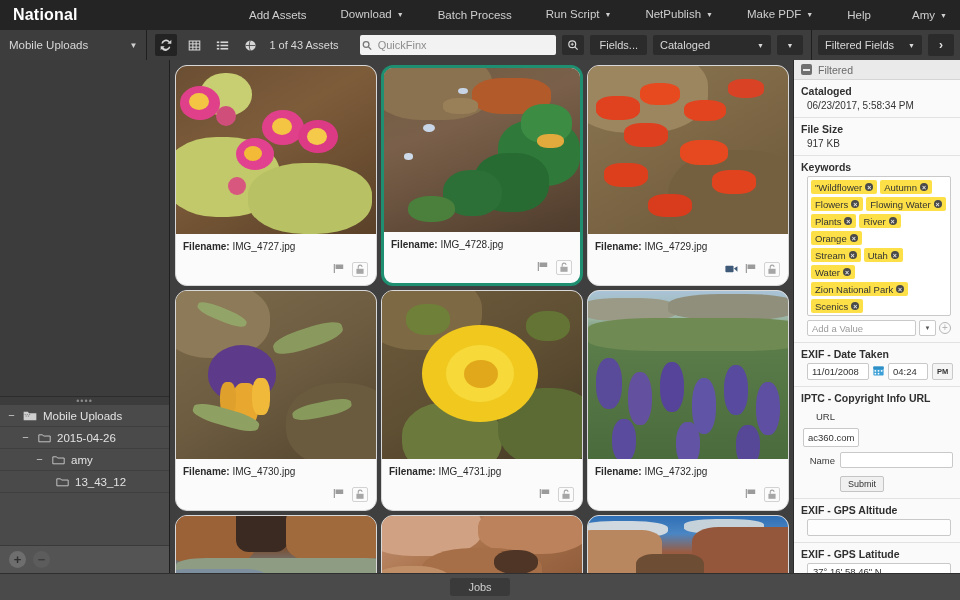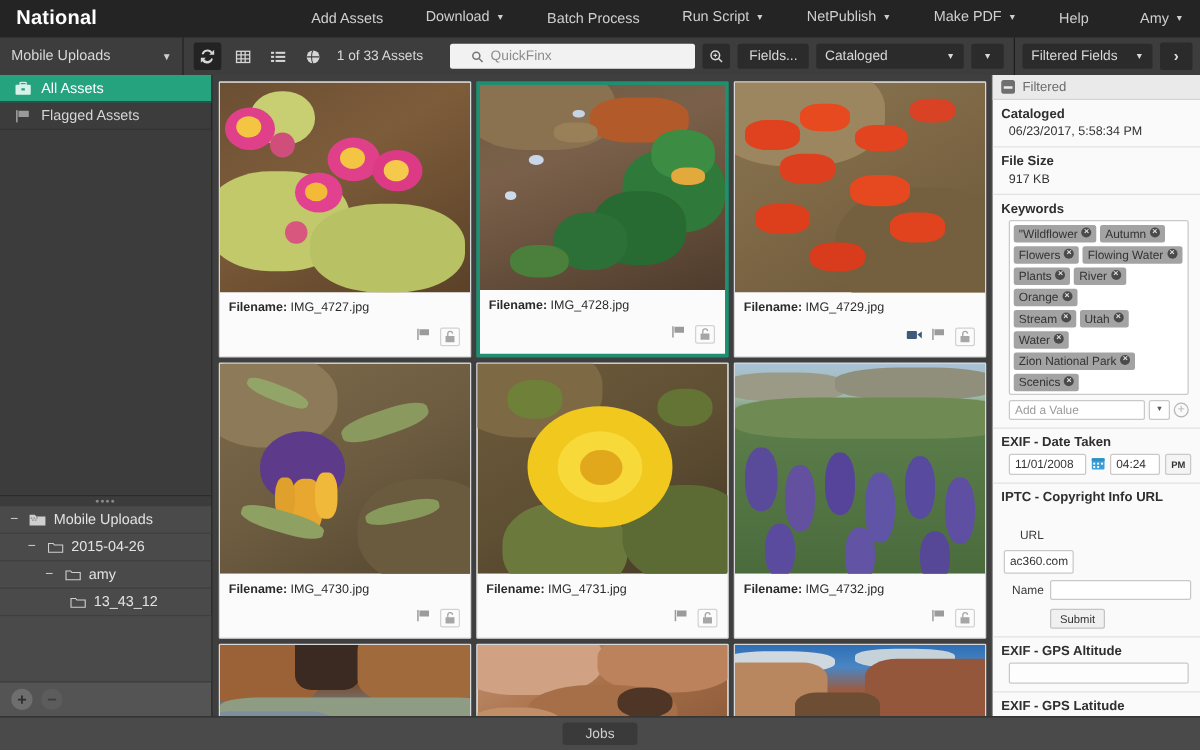--- a/index.html
+++ b/index.html
@@ -48,21 +48,21 @@
   .icon-btn {
     width: 22px; height: 22px; display:flex; align-items:center; justify-content:center;
     border-radius: 2px; color:#d6d6d6;
   }
   .icon-btn.active { background:#232323; }
   .asset-count { color:#d8d8d8; font-size:11px; margin-left:2px; white-space:nowrap; }
 
   .search-wrap { margin-left: 16px; display:flex; align-items:center; gap:6px; }
   .search-box {
     width: 196px; height: 20px; background:#f2f2f2; border-radius:2px;
-    display:flex; align-items:center; padding: 0 17px; gap:5px;
+    display:flex; align-items:center; padding: 0 2px; gap:5px;
   }
   .search-box input {
     border:none; outline:none; background:transparent; font-size:11px;
     color:#555; font-family:"Liberation Sans", sans-serif; width:100%;
   }
   .search-box input::placeholder { color:#8d8d8d; }
   .search-go {
     width:22px;height:20px;background:#2b2b2b;border-radius:2px;
     display:flex;align-items:center;justify-content:center;color:#d8d8d8;
   }
@@ -130,21 +130,21 @@
   }
   .round-btn.dim { background:#5c5c5c; color:#3c3c3c; }
 
   
   .gridpane {
     flex:1; background:#3f3f3f; padding:5px 4px 0 5px; overflow:hidden; position:relative;
     min-width:0;
   }
   .grid { display:flex; flex-wrap:wrap; gap:4px; }
   .card {
-    width: 202px; background:#fbfbfb; border:1px solid #d8d8d8; border-radius:1px;
+    width: 202px; background:#fbfbfb; border:1px solid #d8d8d8; border-radius:12px;
     display:flex; flex-direction:column; overflow:hidden;
   }
   .card.selected { border:3px solid #1e8f70; }
   .card .thumb { width:100%; height:168px; overflow:hidden; position:relative; }
   .card.selected .thumb { height:164px; }
   .card .meta { padding:7px 7px 4px 7px; }
   .card .fname { font-size:10px; color:#2a2a2a; white-space:nowrap; }
   .card .fname b { font-weight:bold; }
   .card .fname span { font-family:"Liberation Sans", sans-serif; }
   .card .icons {
@@ -178,22 +178,22 @@
   .insp-body { flex:1; overflow:hidden; }
   .field { border-bottom:1px solid #e2e2e2; padding:5px 7px 6px 7px; }
   .field-label { font-size:10.5px; font-weight:bold; color:#2f2f2f; margin-bottom:3px; }
   .field-value { font-size:10px; color:#333; padding-left:6px; }
   .kw-box {
     border:1px solid #c9c9c9; background:#fff; border-radius:2px; padding:3px 3px 2px 3px;
     margin: 1px 2px 0 6px;
   }
   .kw-row { display:flex; flex-wrap:wrap; gap:3px; margin-bottom:3px; }
   .tag {
-    background:#a3a3a3; border-radius:2px; font-size:9.5px; color:#333;
-    padding:1.5px 4px; display:flex; align-items:flex-start; gap:3px; white-space:nowrap;
+    background:#fde047; border-radius:2px; font-size:9.5px; color:#333;
+    padding:1.5px 4px; display:flex; align-items:center; gap:3px; white-space:nowrap;
   }
   .tag .x {
     width:8px;height:8px;border-radius:50%;background:#4a4a4a;color:#e6e6e6;
     font-size:7px; display:flex;align-items:center;justify-content:center; line-height:1;
     font-weight:bold;
   }
   .addrow { display:flex; align-items:center; gap:3px; margin:4px 2px 0 6px; }
   .addrow .inp {
     flex:1; height:16px; border:1px solid #c9c9c9; background:#fff; border-radius:2px;
     font-size:9.5px; color:#9a9a9a; display:flex; align-items:center; padding-left:4px;
@@ -299,21 +299,21 @@
             <rect x="5.5" y="11" width="9.5" height="2"></rect>
           </svg>
       </div>
       <div class="icon-btn">
         <svg width="13" height="13" viewBox="0 0 16 16" fill="currentColor">
             <circle cx="8" cy="8" r="6.3"></circle>
             <path d="M8 1.7c-2 2-2 10.6 0 12.6" stroke="#3d3d3d" stroke-width="1" fill="none"></path>
             <path d="M1.9 8h12.2" stroke="#3d3d3d" stroke-width="1"></path>
           </svg>
       </div>
-      <div class="asset-count">1 of 33 Assets</div>
+      <div class="asset-count">1 of 43 Assets</div>
 
       <div class="search-wrap">
         <div class="search-box">
           <svg width="11" height="11" viewBox="0 0 16 16" fill="none" stroke="#777" stroke-width="2">
               <circle cx="6.5" cy="6.5" r="4.5"></circle>
               <line x1="10" y1="10" x2="14.5" y2="14.5"></line>
             </svg>
           <input type="text" placeholder="QuickFinx" style="">
         </div>
         <div class="search-go">
@@ -338,41 +338,20 @@
         <span>Filtered Fields</span>
         <span class="caret">▼</span>
       </div>
       <div class="tb-right-arrow">›</div>
     </div>
   </div>
 
   <div class="body-row">
 
     <div class="sidebar">
-      <div class="collections">
-        <div class="coll-item selected">
-          <span class="ic">
-            <svg width="13" height="12" viewBox="0 0 16 14" fill="#d9f2e9">
-                <rect x="0.5" y="3" width="15" height="10" rx="1"></rect>
-                <rect x="5" y="0.8" width="6" height="2.4" rx="0.7" fill="none" stroke="#d9f2e9" stroke-width="1.3"></rect>
-                <rect x="6.3" y="6.5" width="3.4" height="2.2" fill="#25a37f"></rect>
-              </svg>
-          </span>
-          <span>All Assets</span>
-        </div>
-        <div class="coll-item">
-          <span class="ic">
-            <svg width="13" height="12" viewBox="0 0 16 14" fill="#9a9a9a">
-                <rect x="1" y="1" width="1.6" height="12"></rect>
-                <path d="M3.4 1.6h10.2v6.2H3.4z"></path>
-              </svg>
-          </span>
-          <span>Flagged Assets</span>
-        </div>
-      </div>
       <div class="sidebar-spacer"></div>
 
       <div class="tree-splitter">
         <span class="grip">••••</span>
       </div>
 
       <div class="tree">
         <div class="tree-row" style="padding-left:6px">
           <span class="twisty">−</span>
           <span class="folder">
@@ -769,21 +748,21 @@
                   <rect x="2" y="10" width="2" height="2" fill="#fff"></rect>
                   <rect x="6" y="10" width="2" height="2" fill="#fff"></rect>
                 </svg>
             </span>
             <div class="date-inp time-inp">04:24</div>
             <div class="ampm">PM</div>
           </div>
         </div>
 
         <div class="field">
-          <div class="field-label" style="margin-bottom:17px">IPTC - Copyright Info URL</div>
+          <div class="field-label" style="margin-bottom:5px">IPTC - Copyright Info URL</div>
           <div class="url-row">
             <div class="lbl">URL</div>
             <div class="url-area">ac360.com</div>
           </div>
           <div class="name-row">
             <div class="lbl">Name</div>
             <div class="name-inp"></div>
           </div>
           <div class="submit-btn">Submit</div>
         </div>

